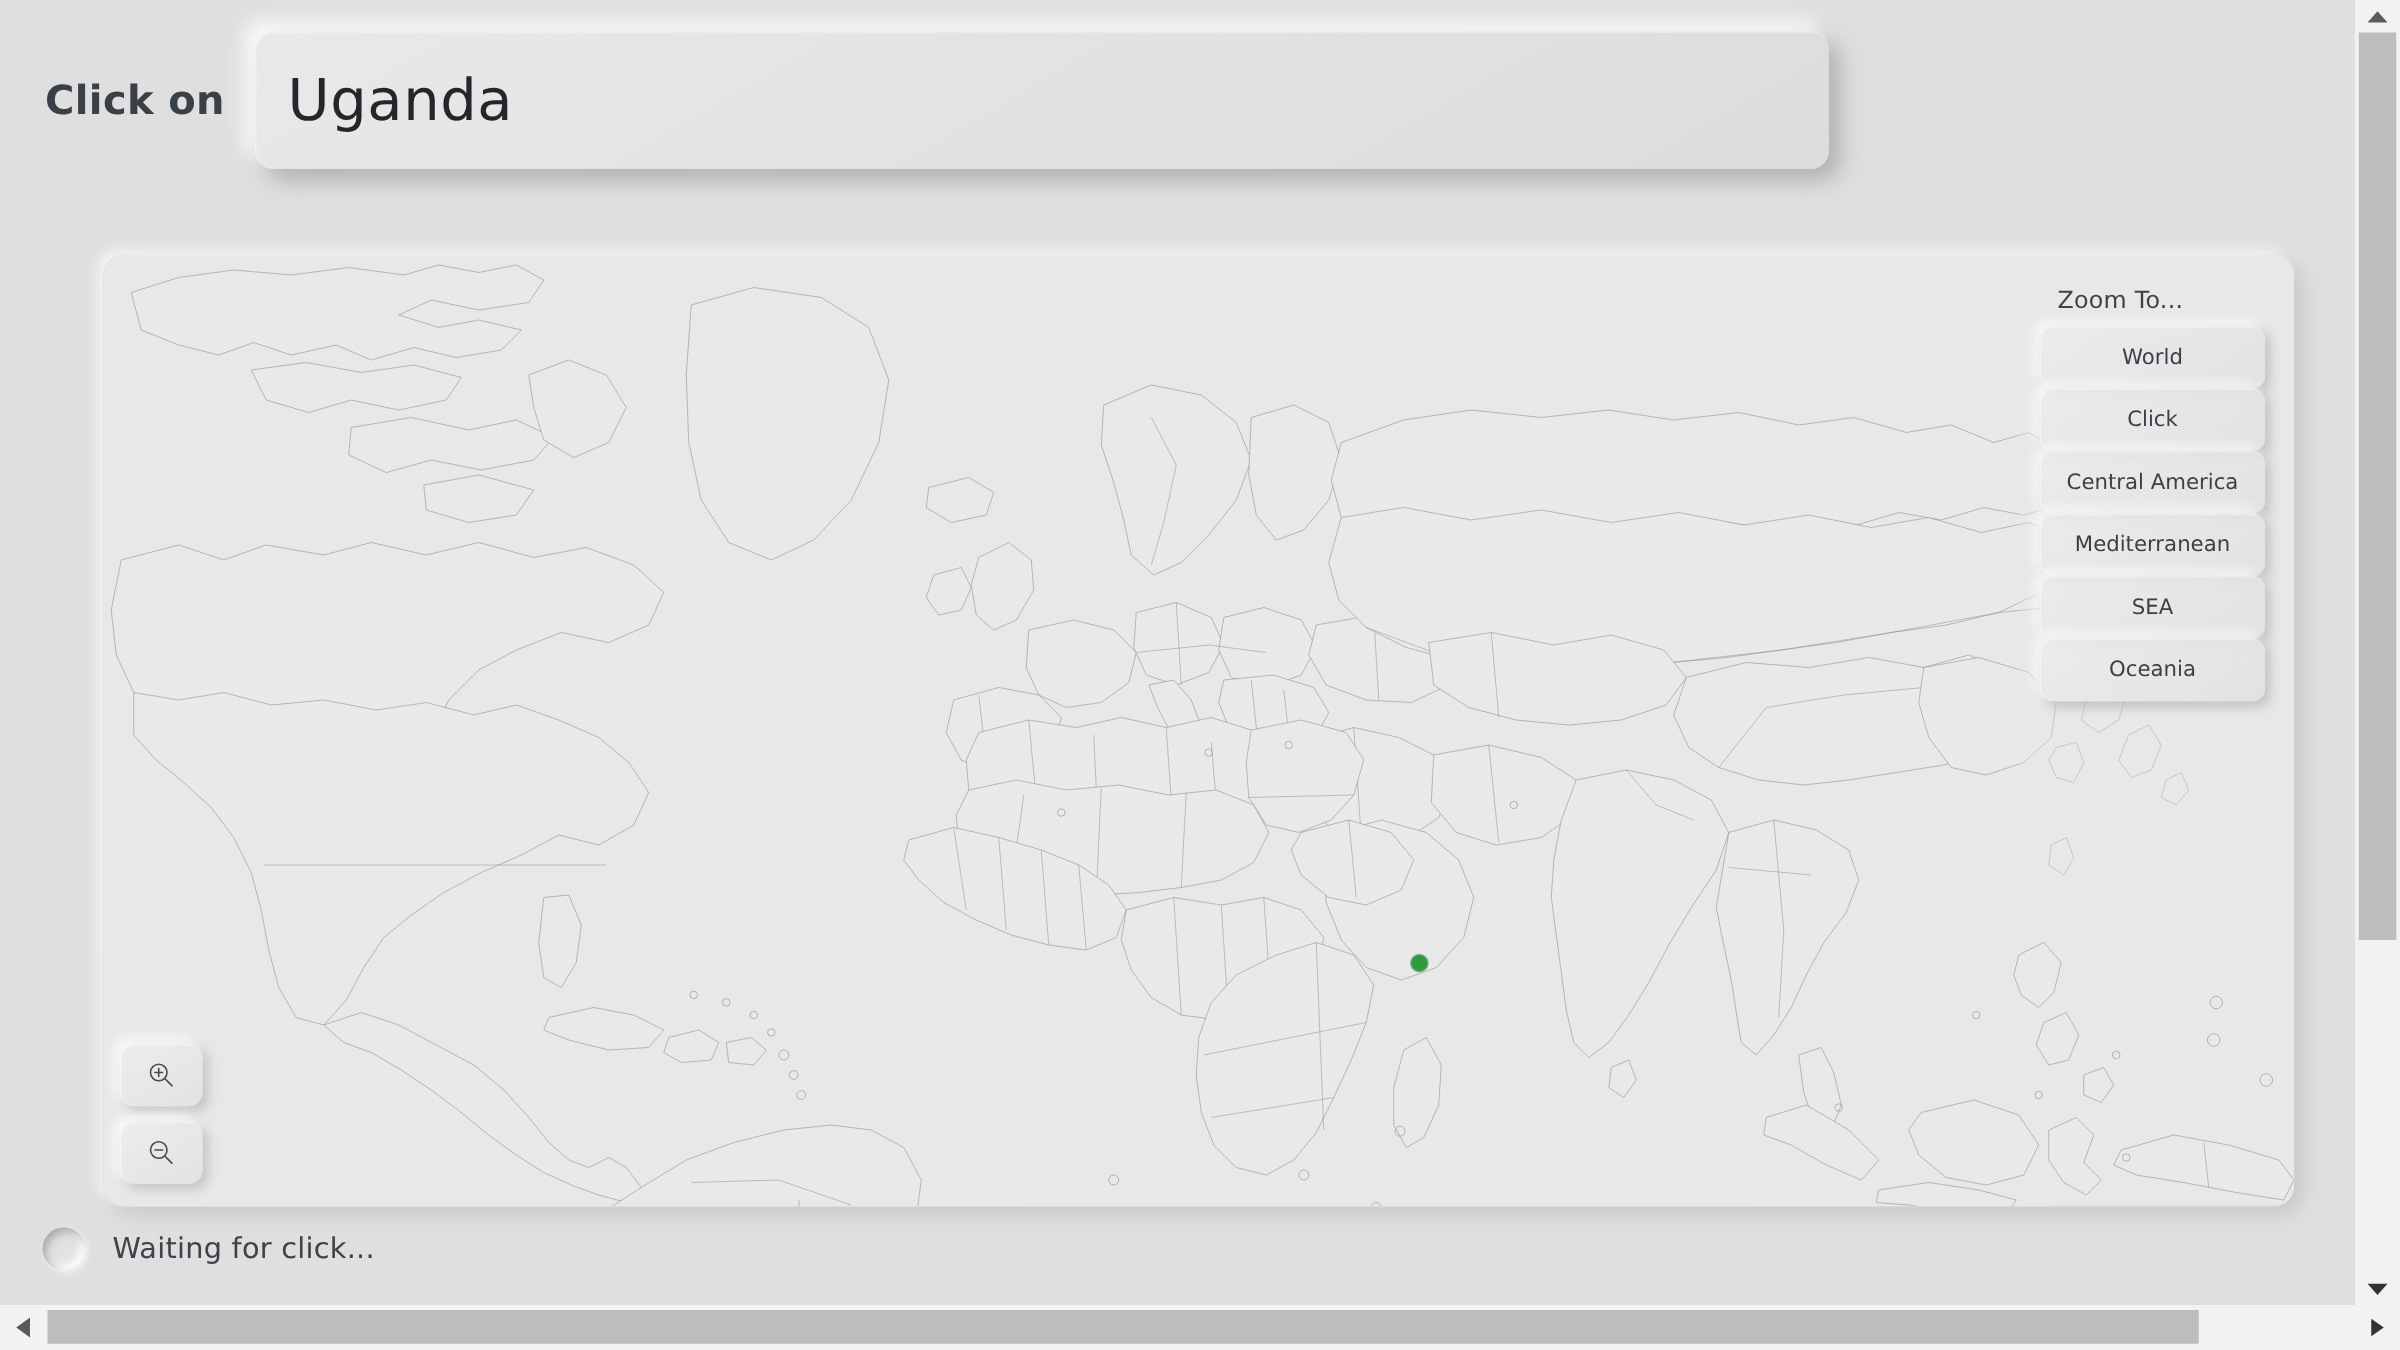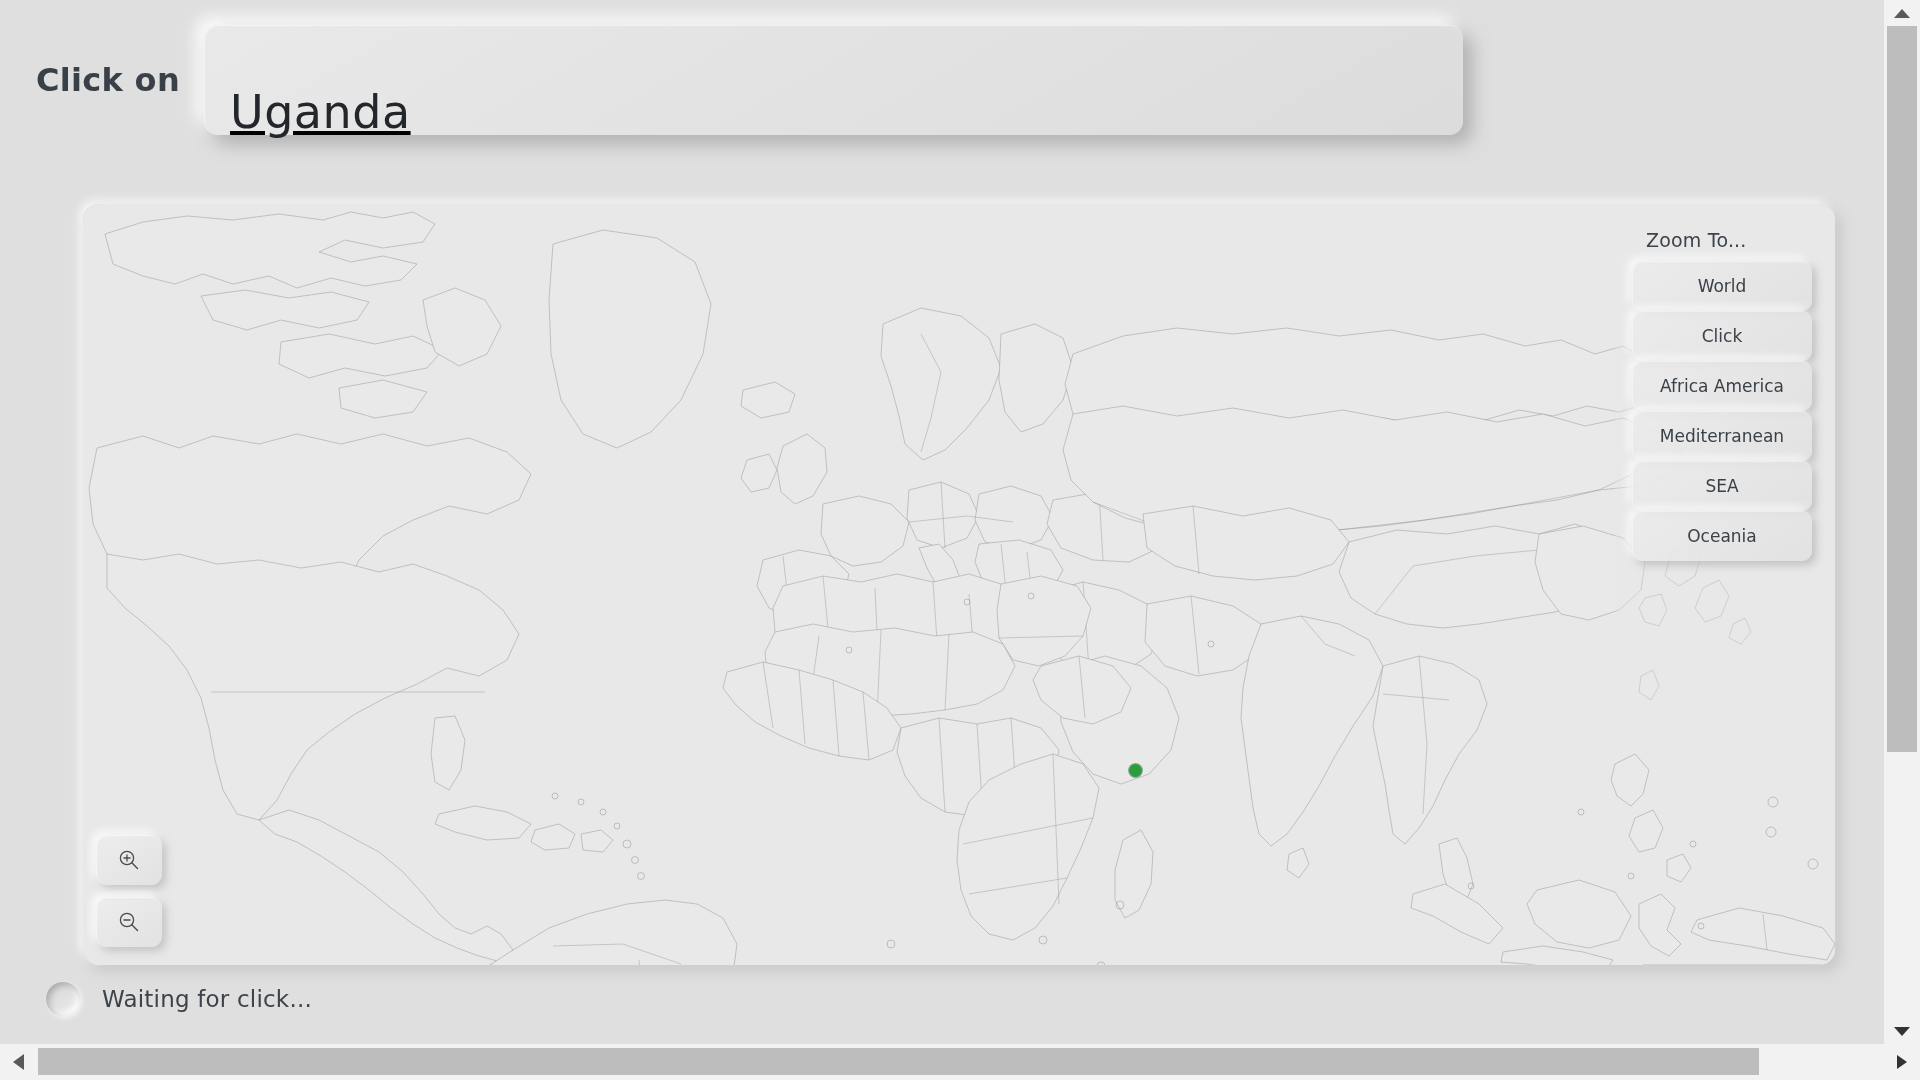--- a/index.html
+++ b/index.html
@@ -36,23 +36,22 @@
   .prompt-panel {
     position: relative;
     width: 1259px; height: 110px;
     border-radius: 14px;
     background: linear-gradient(150deg, #e9e9e9 0%, #e4e4e4 35%, #dcdcdc 100%);
     box-shadow:
       9px 9px 18px rgba(160,160,160,0.75),
       -8px -8px 16px rgba(255,255,255,0.95),
       inset 1px 1px 1px rgba(255,255,255,0.55);
     display: flex;
-    align-items: flex-end;
+    align-items: center;
     padding-left: 26px;
-    text-decoration: underline;
   }
   .prompt-value {
     font-size: 46px;
     color: #23262b;
     font-weight: 400;
     letter-spacing: 0.5px;
     line-height: 1;
   }
 
   
@@ -146,21 +145,21 @@
       -4px -4px 9px rgba(255,255,255,0.9),
       inset 1px 1px 1px rgba(255,255,255,0.6);
     display: flex; align-items: center; justify-content: center;
     cursor: pointer;
   }
   .zoom-ctl svg { display: block; }
 
   
   .statusbar {
     position: absolute;
-    left: 12px; bottom: 44px;
+    left: 0; bottom: 44px;
     width: 1872px; height: 74px;
     display: flex;
     align-items: center;
     padding-left: 34px;
   }
   .status-indicator {
     width: 34px; height: 34px;
     border-radius: 50%;
     background: linear-gradient(145deg, #d6d6d6 0%, #ececec 100%);
     box-shadow:
@@ -418,21 +417,21 @@
       </svg>
 
       <div class="marker-dot" style="left:1046px; top:560px;"></div>
     </div>
 
     <div class="zoomto-panel">
       <div class="zoomto-title">Zoom To...</div>
       <div class="zoom-btn-list">
         <button class="zoom-btn">World</button>
         <button class="zoom-btn">Click</button>
-        <button class="zoom-btn">Africa America</button>
+        <button class="zoom-btn">Central America</button>
         <button class="zoom-btn">Mediterranean</button>
         <button class="zoom-btn">SEA</button>
         <button class="zoom-btn">Oceania</button>
       </div>
     </div>
 
     <div class="map-zoom-controls">
       <button class="zoom-ctl">
         <svg width="24" height="24" viewBox="0 0 24 24">
           <circle cx="10" cy="10" r="6.6" fill="none" stroke="#4b4b4b" stroke-width="1.3"></circle>

